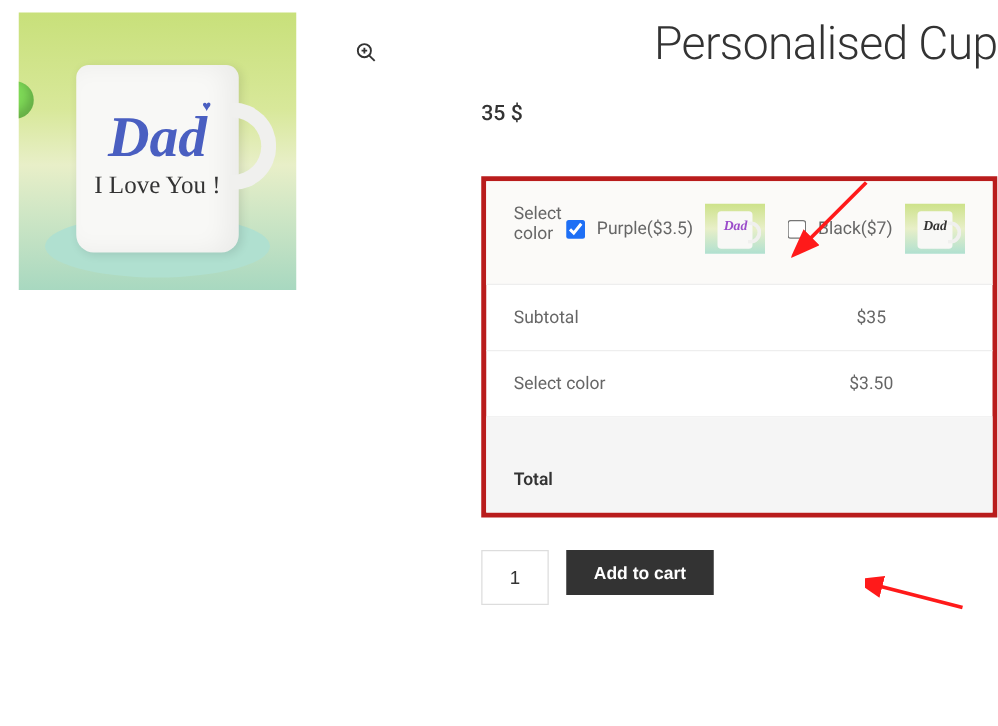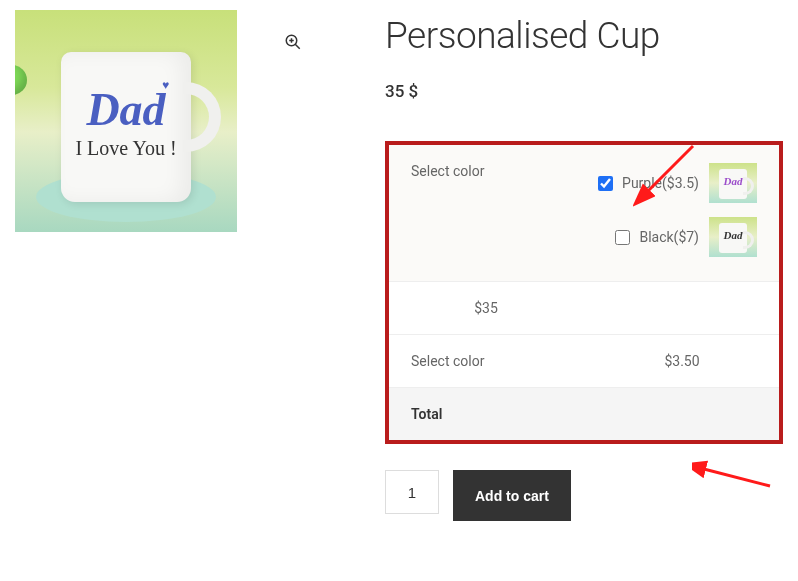--- a/index.html
+++ b/index.html
@@ -111,20 +111,21 @@
   .right-col {
     flex: 1;
     padding-top: 4px;
   }
   .product-title {
     font-size: 37px;
     font-weight: 300;
     color: #333;
     margin: 0 0 24px 0;
     letter-spacing: -0.5px;
+    text-align: right;
   }
   .price {
     font-size: 17px;
     color: #333;
     font-weight: 500;
     margin-bottom: 40px;
   }
   .options-box {
     border: 4px solid #b91c1c;
     font-size: 14px;
@@ -141,21 +142,20 @@
     flex: 1;
     color: #666;
   }
   .opt-value {
     color: #666;
     text-align: center;
     min-width: 150px;
   }
   .checkbox-group {
     display: flex;
-    flex-direction: column;
     gap: 14px;
   }
   .cb-item {
     display: flex;
     align-items: center;
     gap: 6px;
     justify-content: flex-end;
   }
   .cb-item input[type=checkbox] {
     width: 15px;
@@ -202,37 +202,37 @@
     font-size: 11px;
     font-weight: bold;
     font-style: italic;
   }
   .swatch-text.purple { color: #9b4dca; }
   .swatch-text.black { color: #333; }
   .row-total {
     background: #f5f5f5;
     font-weight: 600;
   }
-  .row-total .opt-label, .row-total .opt-value { color: #333; }
+  .row-total .opt-label, .row-total .opt-value { color: #333; margin-top: 24px; }
   .cart-row {
     display: flex;
     gap: 14px;
     margin-top: 26px;
   }
   .qty-input {
     width: 54px;
     height: 44px;
     border: 1px solid #ddd;
     text-align: center;
     font-size: 15px;
     color: #333;
     background: #fff;
   }
   .add-cart-btn {
-    height: 51px;
+    height: 36px;
     padding: 0 22px;
     background: #333;
     color: #fff;
     border: none;
     font-size: 14px;
     font-weight: 600;
     cursor: pointer;
   }
   
   .arrow {
@@ -291,20 +291,21 @@
             <div class="swatch">
               <div class="swatch-mug">
                   <div class="swatch-text black">Dad</div>
                 </div>
             </div>
           </div>
         </div>
       </div>
 
       <div class="option-row">
+        <div class="opt-label">Subtotal</div>
         <div class="opt-value">$35</div>
       </div>
       <div class="option-row">
         <div class="opt-label">Select color</div>
         <div class="opt-value">$3.50</div>
       </div>
       <div class="option-row row-total">
         <div class="opt-label">Total</div>
       </div>
     </div>

